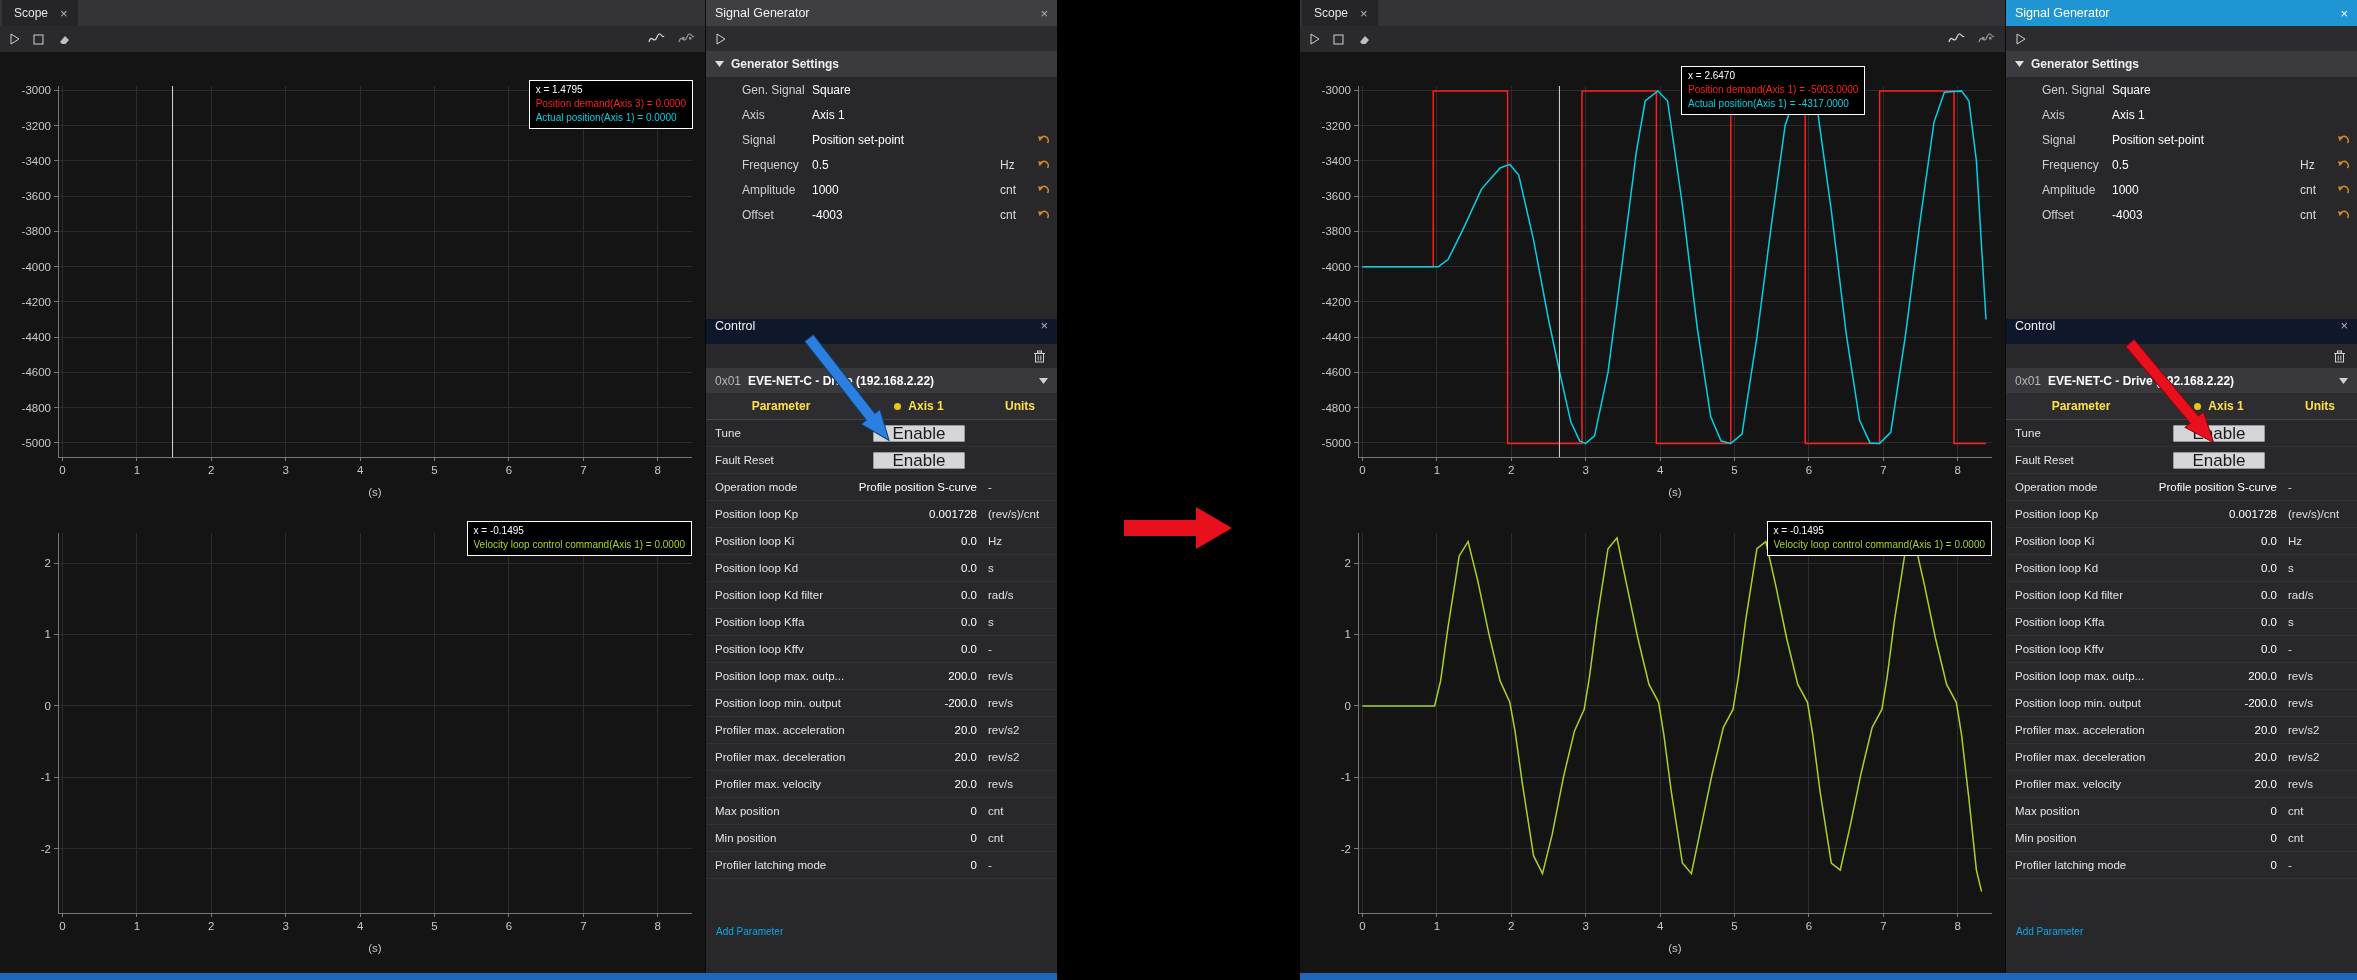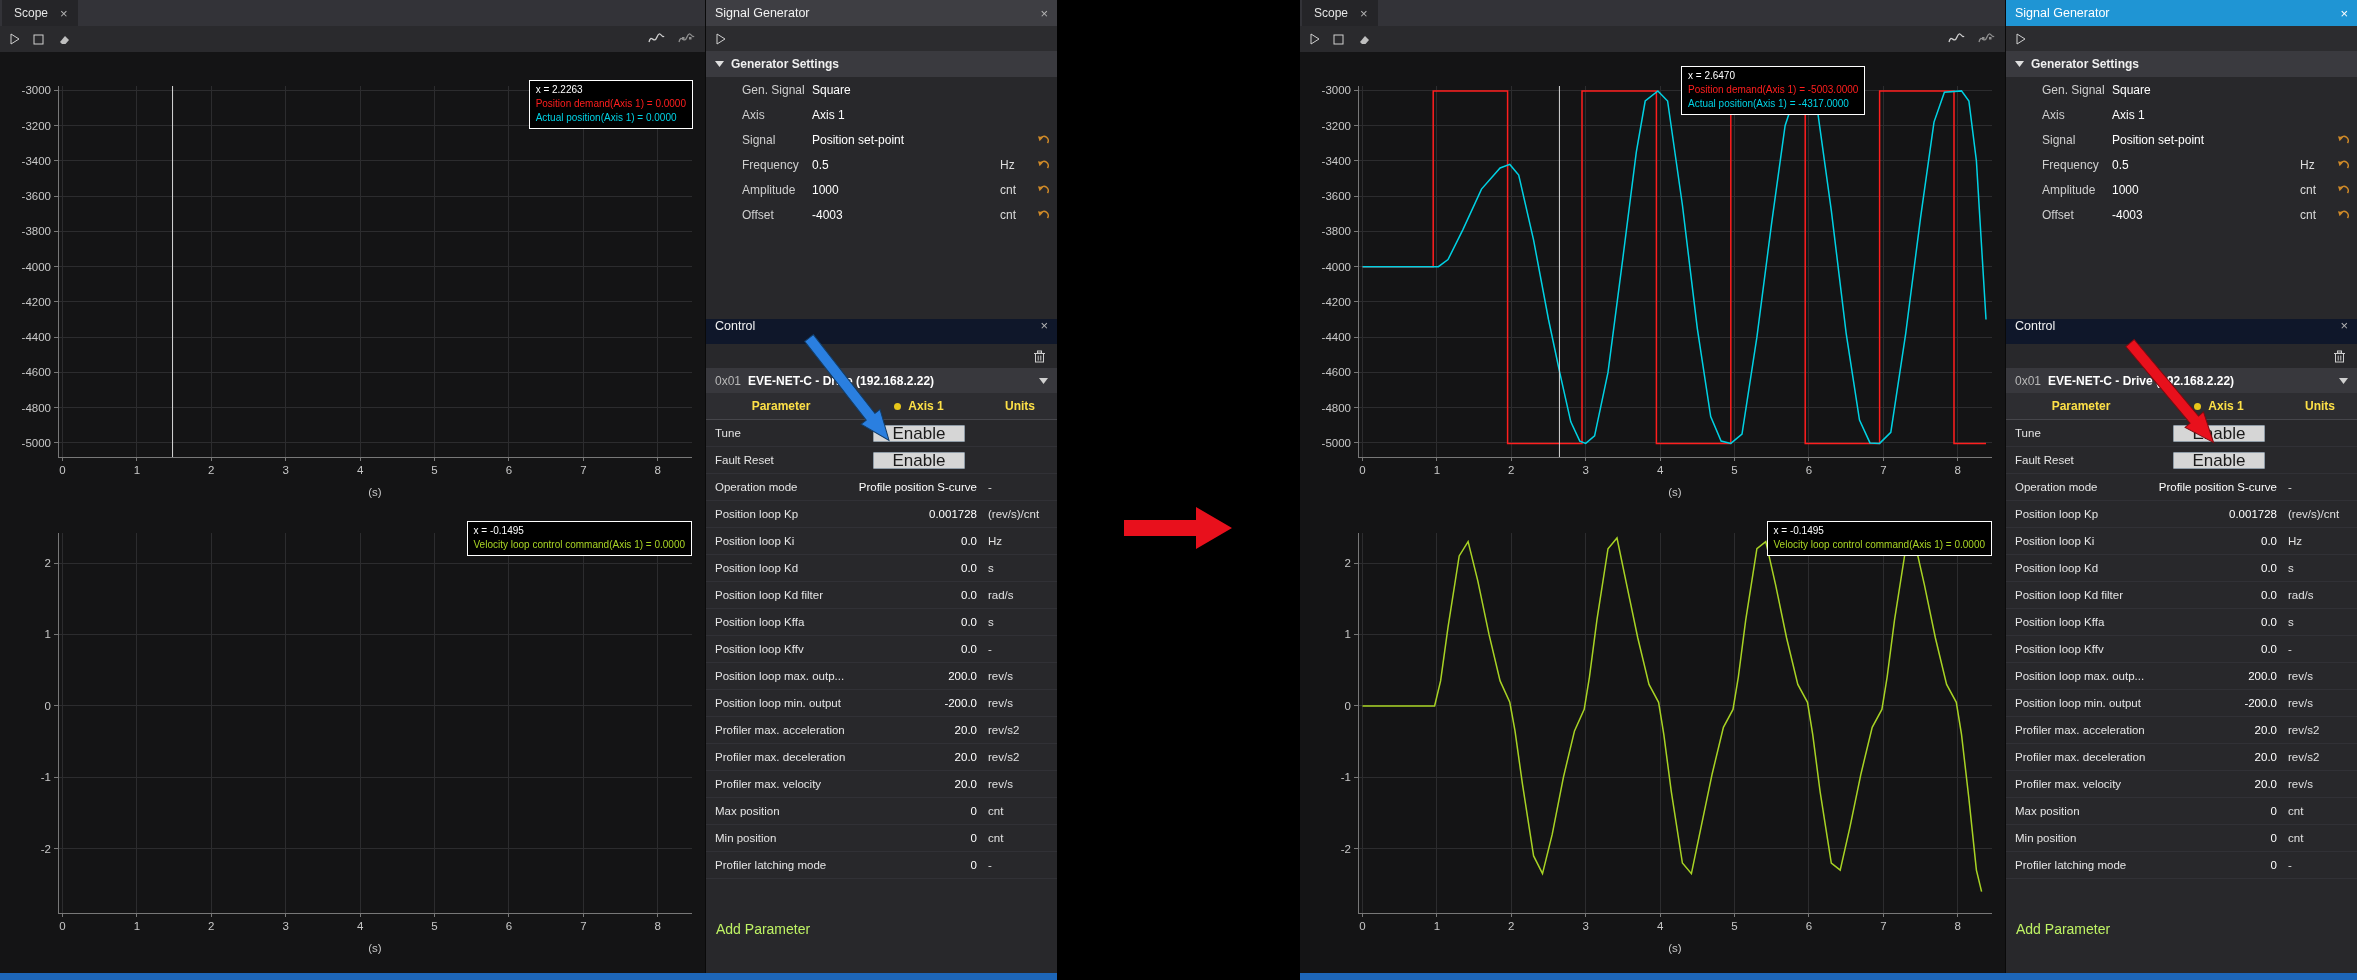--- a/index.html
+++ b/index.html
@@ -54,21 +54,21 @@
   .h1{width:150px;text-align:center;flex:none;}
   .h2{width:126px;display:flex;align-items:center;justify-content:center;gap:7px;flex:none;}
   .h3{width:76px;text-align:center;flex:none;}
   .dot{width:7px;height:7px;border-radius:50%;background:#e7c61a;flex:none;}
   .tbl-row{height:26px;display:flex;align-items:center;border-bottom:1px solid #313136;font-size:11.5px;}
   .r-label{width:150px;padding-left:9px;box-sizing:border-box;color:#e4e4e4;white-space:nowrap;overflow:hidden;flex:none;}
   .r-c2{width:126px;display:flex;align-items:center;justify-content:flex-end;flex:none;}
   .r-value{color:#fff;padding-right:5px;}
   .enable-btn{margin:0 auto;width:92px;height:17px;background:#d6d6d6;border:1px solid #8f9ba6;color:#1a1a1a;font-size:17px;font-family:inherit;border-radius:1px;padding:0;line-height:15px;}
   .r-unit{width:76px;padding-left:6px;box-sizing:border-box;color:#e0e0e0;white-space:nowrap;overflow:hidden;flex:none;}
-  .add-param{position:absolute;left:10px;bottom:36px;color:#bef264;font-size:14px;cursor:default;}
+  .add-param{position:absolute;left:10px;bottom:36px;color:#0ea5e9;font-size:10px;cursor:default;}
 
   .annotation{position:absolute;pointer-events:none;z-index:20;}
 </style>
 </head>
 <body>
 
 <div id="page">
 
   <div class="window" id="win-left">
     <div class="scope-col">
@@ -169,22 +169,22 @@
             <line x1="54" y1="320.4014251781473" x2="58" y2="320.4014251781473" stroke="#787878" shape-rendering="crispEdges"></line>
             <text x="51" y="324.4014251781473" fill="#c8c8c8" font-size="11.5" text-anchor="end">-4600</text>
             <line x1="54" y1="355.6508313539192" x2="58" y2="355.6508313539192" stroke="#787878" shape-rendering="crispEdges"></line>
             <text x="51" y="359.6508313539192" fill="#c8c8c8" font-size="11.5" text-anchor="end">-4800</text>
             <line x1="54" y1="390.9002375296912" x2="58" y2="390.9002375296912" stroke="#787878" shape-rendering="crispEdges"></line>
             <text x="51" y="394.9002375296912" fill="#c8c8c8" font-size="11.5" text-anchor="end">-5000</text>
             <text x="375" y="444" fill="#c8c8c8" font-size="11.5" text-anchor="middle">(s)</text>
             <line x1="172.55903755868545" y1="34" x2="172.55903755868545" y2="405" stroke="#d8d8d8" stroke-width="1"></line>
           </svg>
         <div class="tooltip" id="tt-lt">
-          <div class="tt-x">x = 2.2263</div>
-          <div class="tt-red">Position demand(Axis 1) = 0.0000</div>
+          <div class="tt-x">x = 1.4795</div>
+          <div class="tt-red">Position demand(Axis 3) = 0.0000</div>
           <div class="tt-cyan">Actual position(Axis 1) = 0.0000</div>
         </div>
       </div>
       <div class="chart chart-bot">
         <svg width="705" height="456">
             <line x1="62.46478873239437" y1="16" x2="62.46478873239437" y2="396" stroke="#2c2c2e" shape-rendering="crispEdges"></line>
             <line x1="136.87793427230048" y1="16" x2="136.87793427230048" y2="396" stroke="#2c2c2e" shape-rendering="crispEdges"></line>
             <line x1="211.29107981220656" y1="16" x2="211.29107981220656" y2="396" stroke="#2c2c2e" shape-rendering="crispEdges"></line>
             <line x1="285.70422535211264" y1="16" x2="285.70422535211264" y2="396" stroke="#2c2c2e" shape-rendering="crispEdges"></line>
             <line x1="360.1173708920187" y1="16" x2="360.1173708920187" y2="396" stroke="#2c2c2e" shape-rendering="crispEdges"></line>

